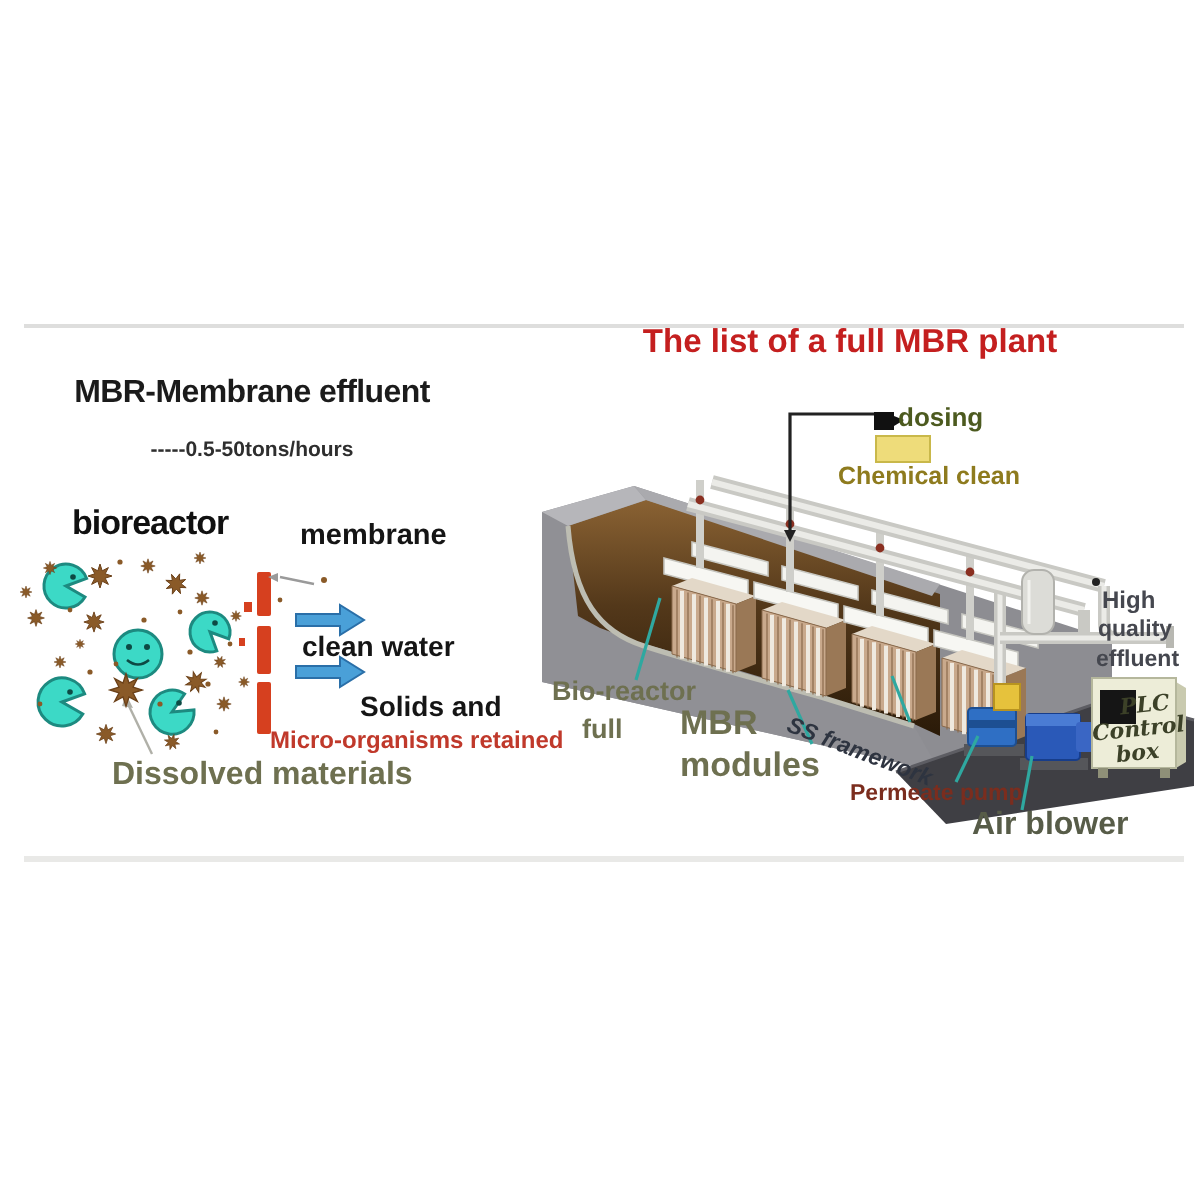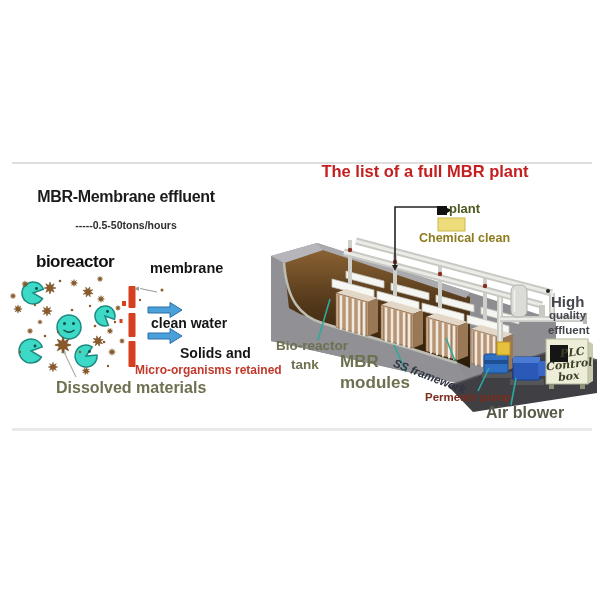--- a/index.html
+++ b/index.html
@@ -20,21 +20,21 @@
   .t-dos{left:449px;top:202px;font-size:13px;color:var(--dosing_green);}
   .t-chem{left:419px;top:232px;font-size:12.5px;color:var(--chemical_olive);}
   .t-bt1{left:276px;top:339px;font-size:13.5px;color:var(--olive_label);}
   .t-bt2{left:291px;top:358px;font-size:13.5px;color:var(--olive_label);}
   .t-mbr1{left:340px;top:353px;font-size:17px;color:var(--olive_label);}
   .t-mbr2{left:340px;top:374px;font-size:17px;color:var(--olive_label);}
   .t-ss{left:396px;top:357px;font-size:11.5px;font-style:italic;color:#2e3440;
         transform:rotate(21deg);transform-origin:left top;}
   .t-pp{left:425px;top:391px;font-size:11.5px;color:var(--permeate_maroon);}
   .t-ab{left:486px;top:405px;font-size:16px;color:var(--blower_gray);}
-  .t-ef1{left:551px;top:294px;font-size:15px;color:var(--effluent_gray);}
+  .t-ef1{left:551px;top:294px;font-size:12px;color:var(--effluent_gray);}
   .t-ef2{left:549px;top:309px;font-size:11.5px;color:var(--effluent_gray);}
   .t-ef3{left:548px;top:324px;font-size:11.5px;color:var(--effluent_gray);}
   .t-plc{font-family:"DejaVu Serif",serif;font-style:italic;font-size:11px;color:#3c4128;transform:rotate(-6deg);}
   .p1{left:560px;top:347px;}.p2{left:546px;top:359px;}.p3{left:558px;top:371px;}
 </style>
 </head>
 <body>
 
 <div id="stage">
 
@@ -248,24 +248,24 @@
   <div class="lbl t-main">MBR-Membrane effluent</div>
   <div class="lbl t-cap">-----0.5-50tons/hours</div>
   <div class="lbl t-bio">bioreactor</div>
   <div class="lbl t-mem">membrane</div>
   <div class="lbl t-cw">clean water</div>
   <div class="lbl t-sol">Solids and</div>
   <div class="lbl t-ret">Micro-organisms retained</div>
   <div class="lbl t-dis">Dissolved materials</div>
 
   <div class="lbl t-rtitle">The list of a full MBR plant</div>
-  <div class="lbl t-dos">plant</div>
+  <div class="lbl t-dos">dosing</div>
   <div class="lbl t-chem">Chemical clean</div>
   <div class="lbl t-bt1">Bio-reactor</div>
-  <div class="lbl t-bt2">tank</div>
+  <div class="lbl t-bt2">full</div>
   <div class="lbl t-mbr1">MBR</div>
   <div class="lbl t-mbr2">modules</div>
   <div class="lbl t-ss">SS framework</div>
   <div class="lbl t-pp">Permeate pump</div>
   <div class="lbl t-ab">Air blower</div>
   <div class="lbl t-ef1">High</div>
   <div class="lbl t-ef2">quality</div>
   <div class="lbl t-ef3">effluent</div>
   <div class="lbl t-plc p1">PLC</div>
   <div class="lbl t-plc p2">Control</div>

